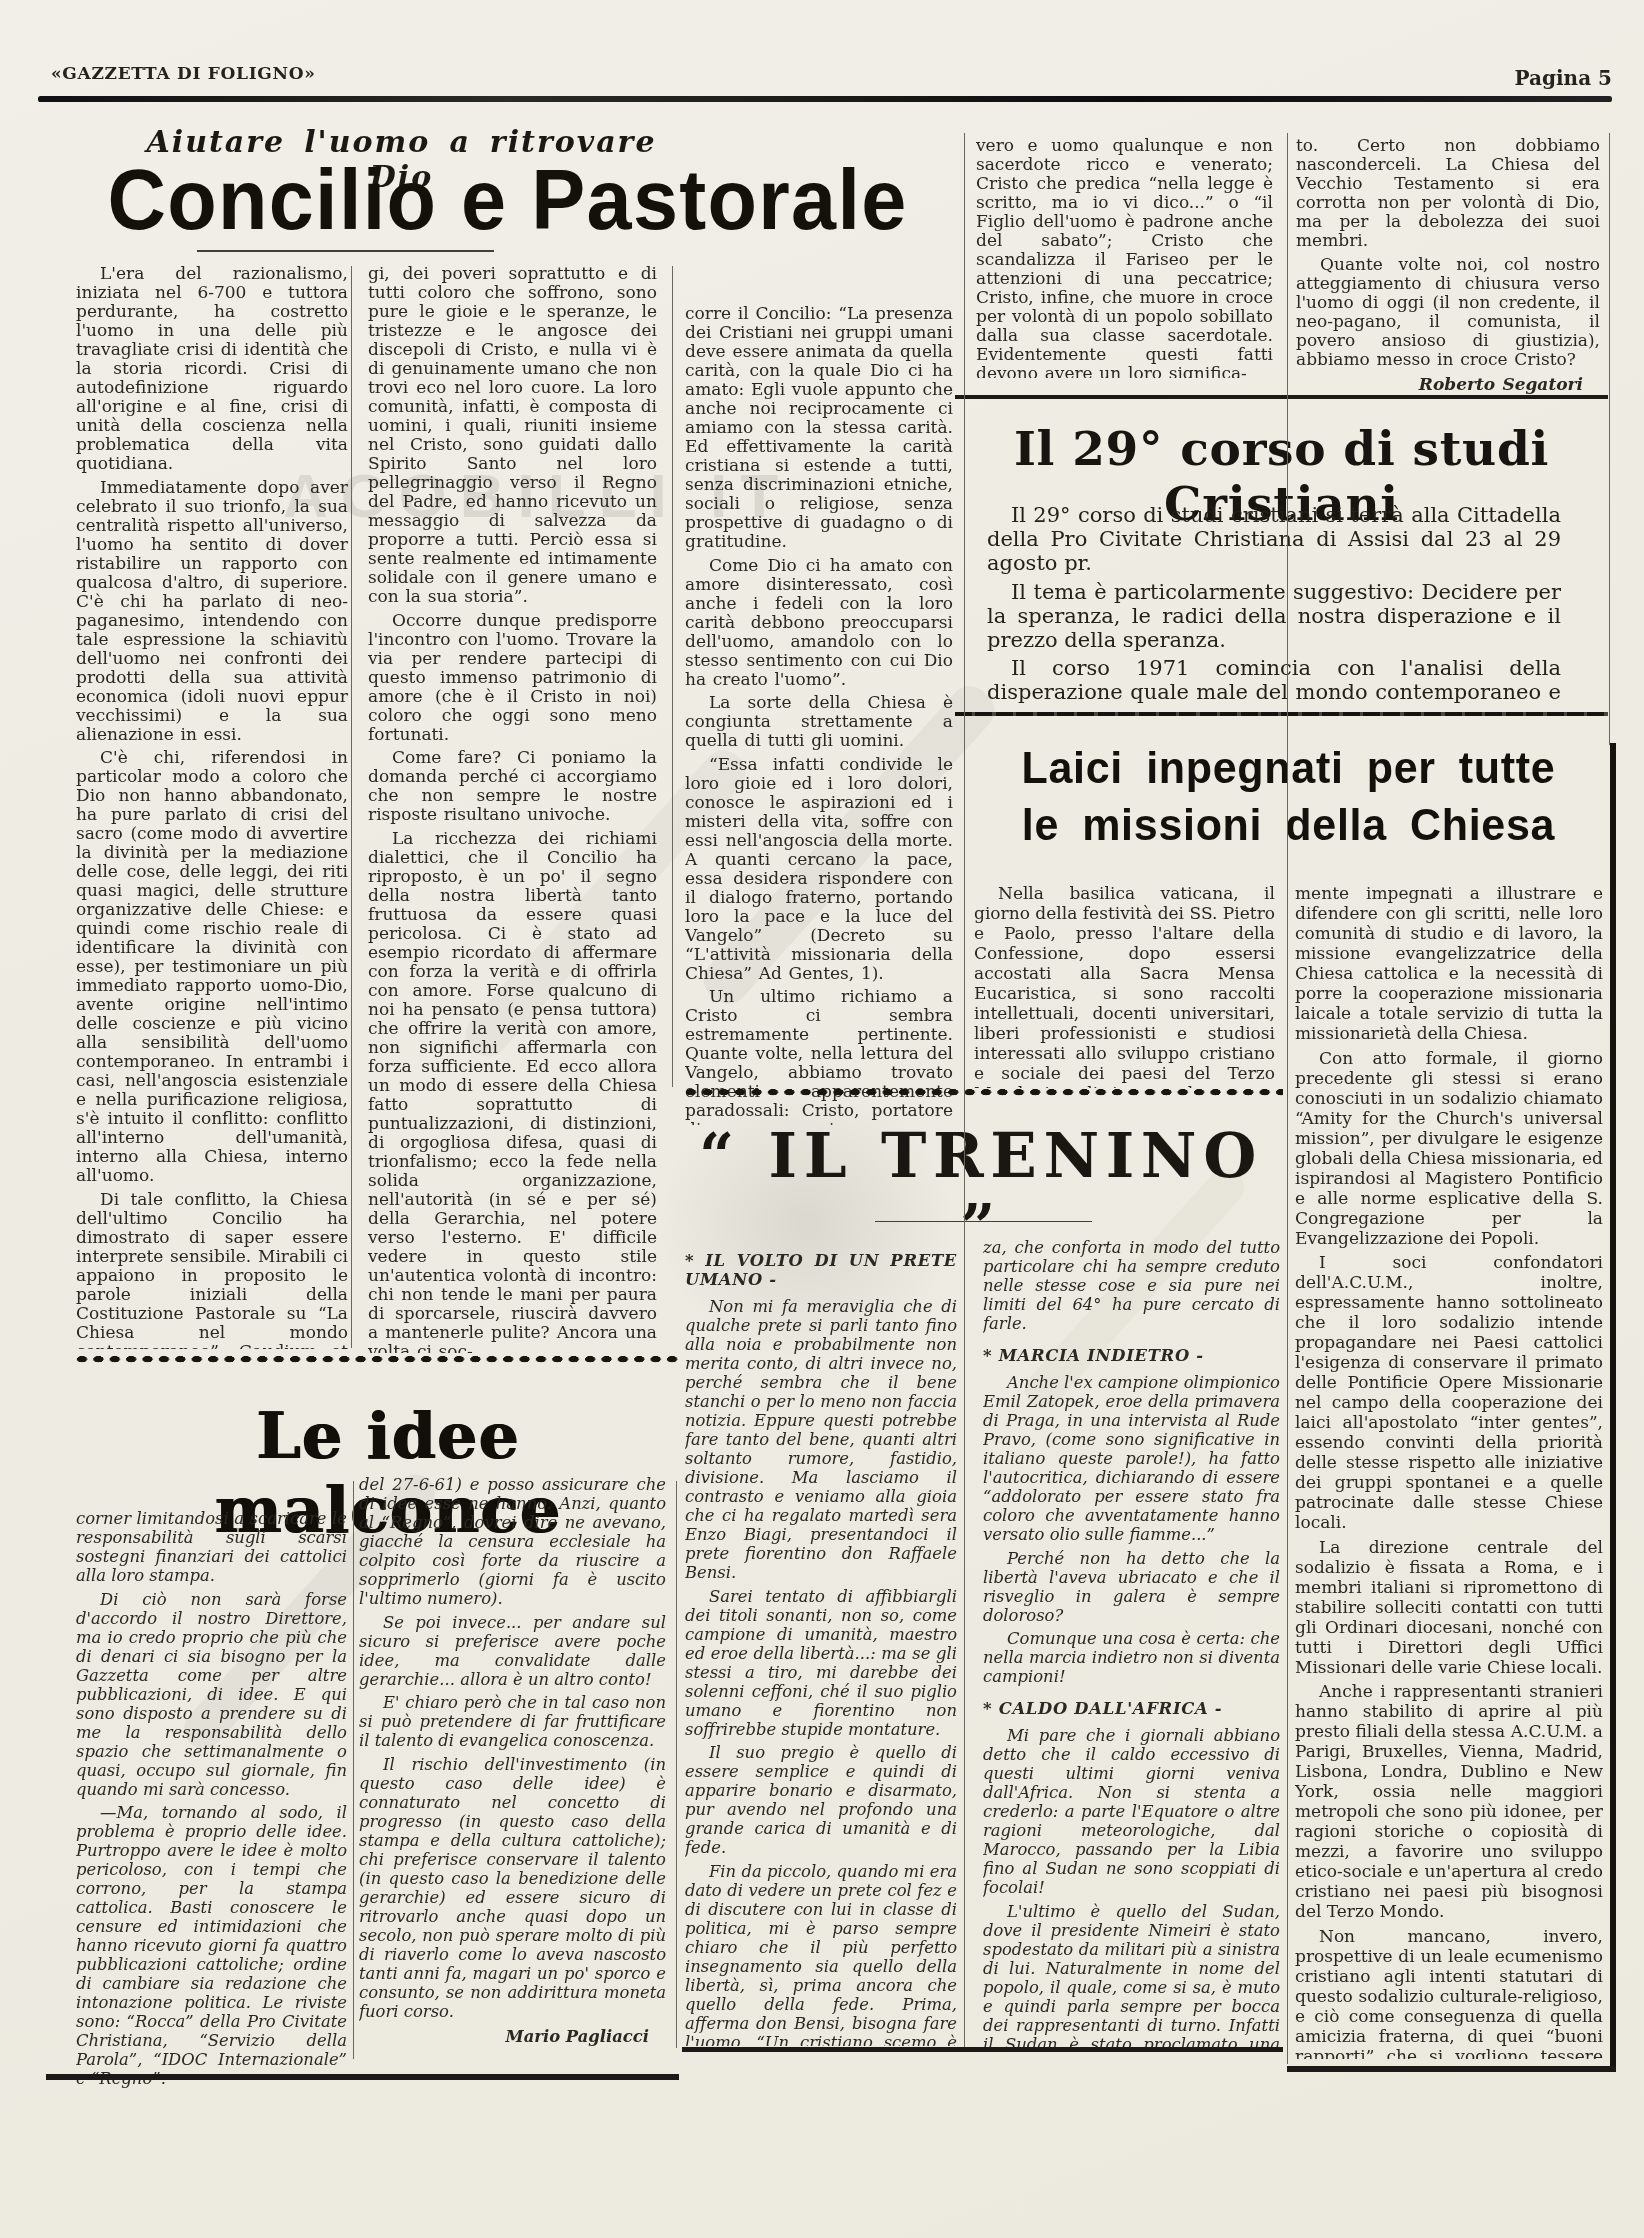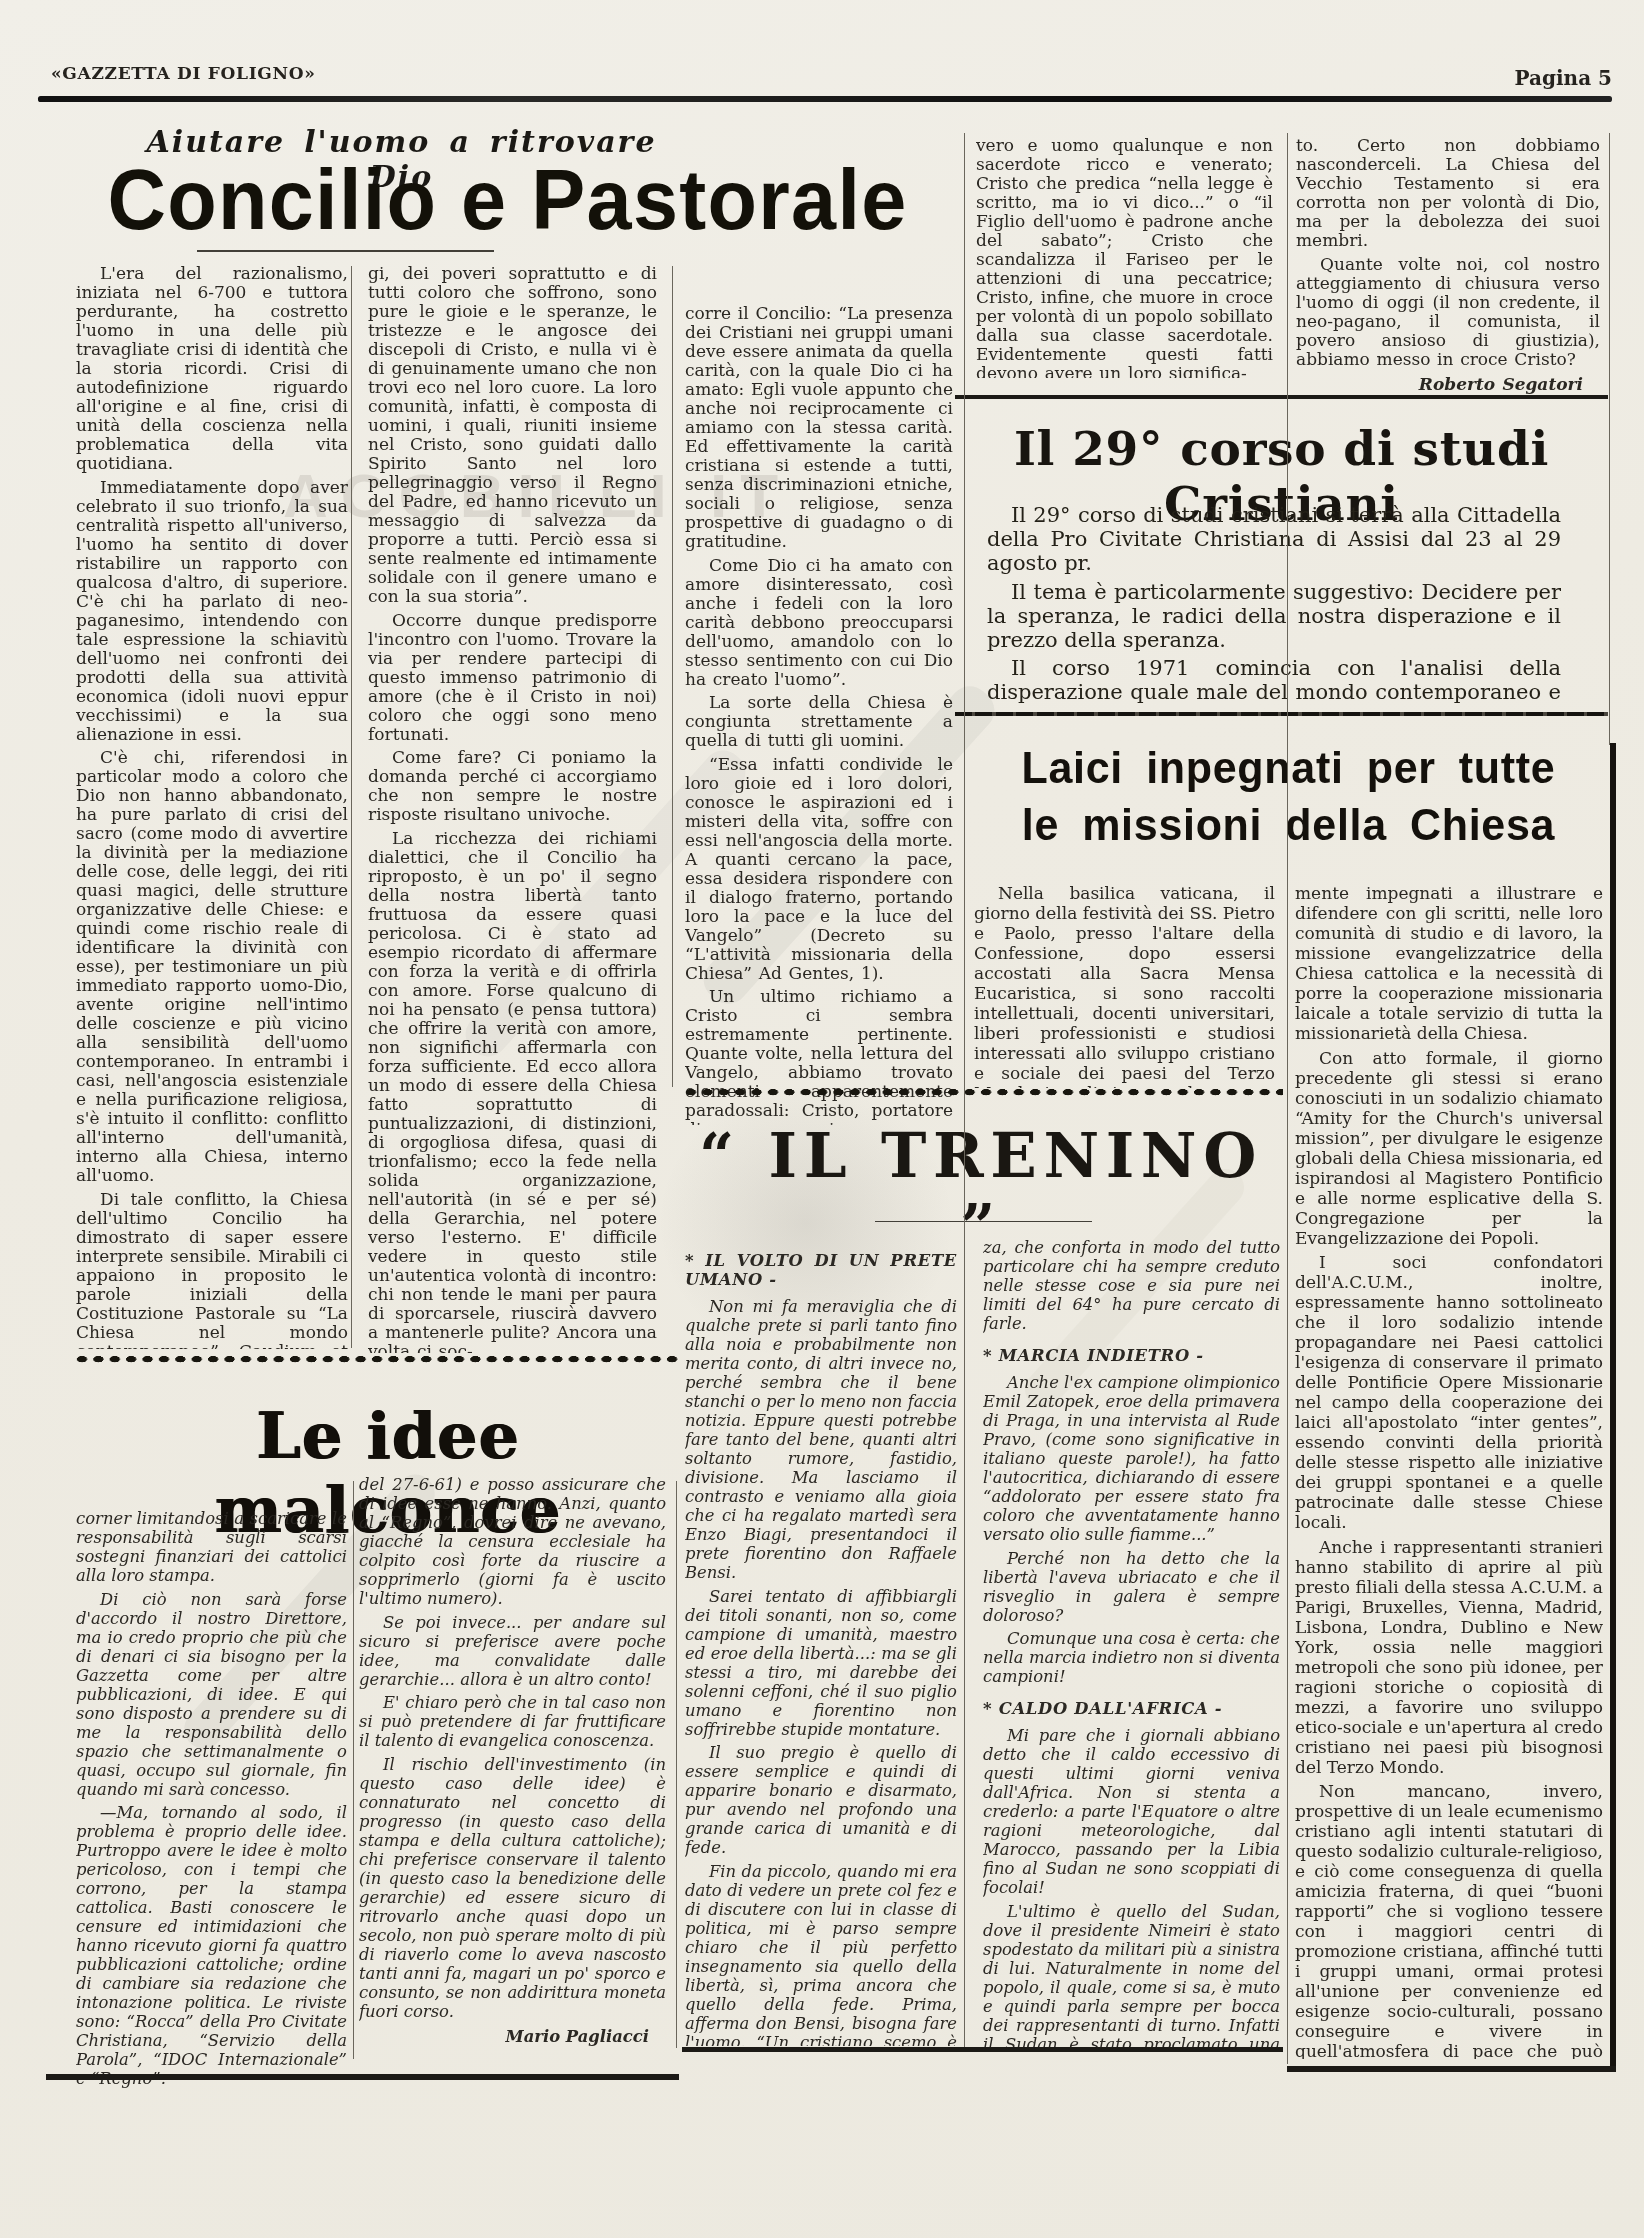--- a/index.html
+++ b/index.html
@@ -121,20 +121,21 @@
       <div>Laici inpegnati per tutte</div>
       <div>le missioni della Chiesa</div>
     </div>
     <div class="col laici-txt" style="left:974px;top:883px;width:301px;height:205px;">
         <p class="para">Nella basilica vaticana, il giorno della festività dei SS. Pietro e Paolo, presso l'altare della Confessione, dopo essersi accostati alla Sacra Mensa Eucaristica, si sono raccolti intellettuali, docenti universitari, liberi professionisti e studiosi interessati allo sviluppo cristiano e sociale dei paesi del Terzo Mondo, i quali si sono solenne-</p>
       </div>
     <div class="col laici-txt" style="left:1295px;top:883px;width:308px;height:1176px;">
         <p class="para cont">mente impegnati a illustrare e difendere con gli scritti, nelle loro comunità di studio e di lavoro, la missione evangelizzatrice della Chiesa cattolica e la necessità di porre la cooperazione missionaria laicale a totale servizio di tutta la missionarietà della Chiesa.</p>
         <p class="para">Con atto formale, il giorno precedente gli stessi si erano conosciuti in un sodalizio chiamato “Amity for the Church's universal mission”, per divulgare le esigenze globali della Chiesa missionaria, ed ispirandosi al Magistero Pontificio e alle norme esplicative della S. Congregazione per la Evangelizzazione dei Popoli.</p>
         <p class="para">I soci confondatori dell'A.C.U.M., inoltre, espressamente hanno sottolineato che il loro sodalizio intende propagandare nei Paesi cattolici l'esigenza di conservare il primato delle Pontificie Opere Missionarie nel campo della cooperazione dei laici all'apostolato “inter gentes”, essendo convinti della priorità delle stesse rispetto alle iniziative dei gruppi spontanei e a quelle patrocinate dalle stesse Chiese locali.</p>
+        <p class="para">La direzione centrale del sodalizio è fissata a Roma, e i membri italiani si ripromettono di stabilire solleciti contatti con tutti gli Ordinari diocesani, nonché con tutti i Direttori degli Uffici Missionari delle varie Chiese locali.</p>
         <p class="para">Anche i rappresentanti stranieri hanno stabilito di aprire al più presto filiali della stessa A.C.U.M. a Parigi, Bruxelles, Vienna, Madrid, Lisbona, Londra, Dublino e New York, ossia nelle maggiori metropoli che sono più idonee, per ragioni storiche o copiosità di mezzi, a favorire uno sviluppo etico-sociale e un'apertura al credo cristiano nei paesi più bisognosi del Terzo Mondo.</p>
         <p class="para">Non mancano, invero, prospettive di un leale ecumenismo cristiano agli intenti statutari di questo sodalizio culturale-religioso, e ciò come conseguenza di quella amicizia fraterna, di quei “buoni rapporti” che si vogliono tessere con i maggiori centri di promozione cristiana, affinché tutti i gruppi umani, ormai protesi all'unione per convenienze ed esigenze socio-culturali, possano conseguire e vivere in quell'atmosfera di pace che può dare il Cristo.</p>
       </div>
   </section>
 
   <section>
     <div class="headline-trenino">“ IL TRENINO ”</div>
     <div class="head-underline" style="left:875px;top:1221px;width:217px;height:1.3px;"></div>
     <div class="col ital" style="left:685px;top:1238px;width:272px;height:808px;">
         <p class="para subhead">* IL VOLTO DI UN PRETE UMANO -</p>

